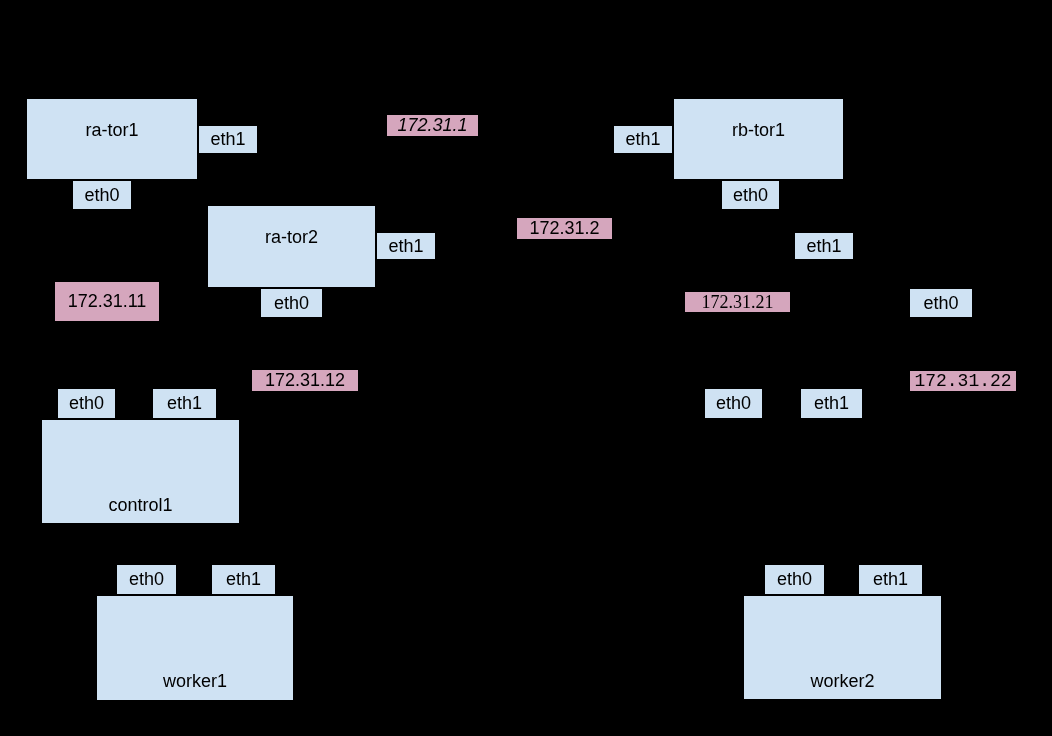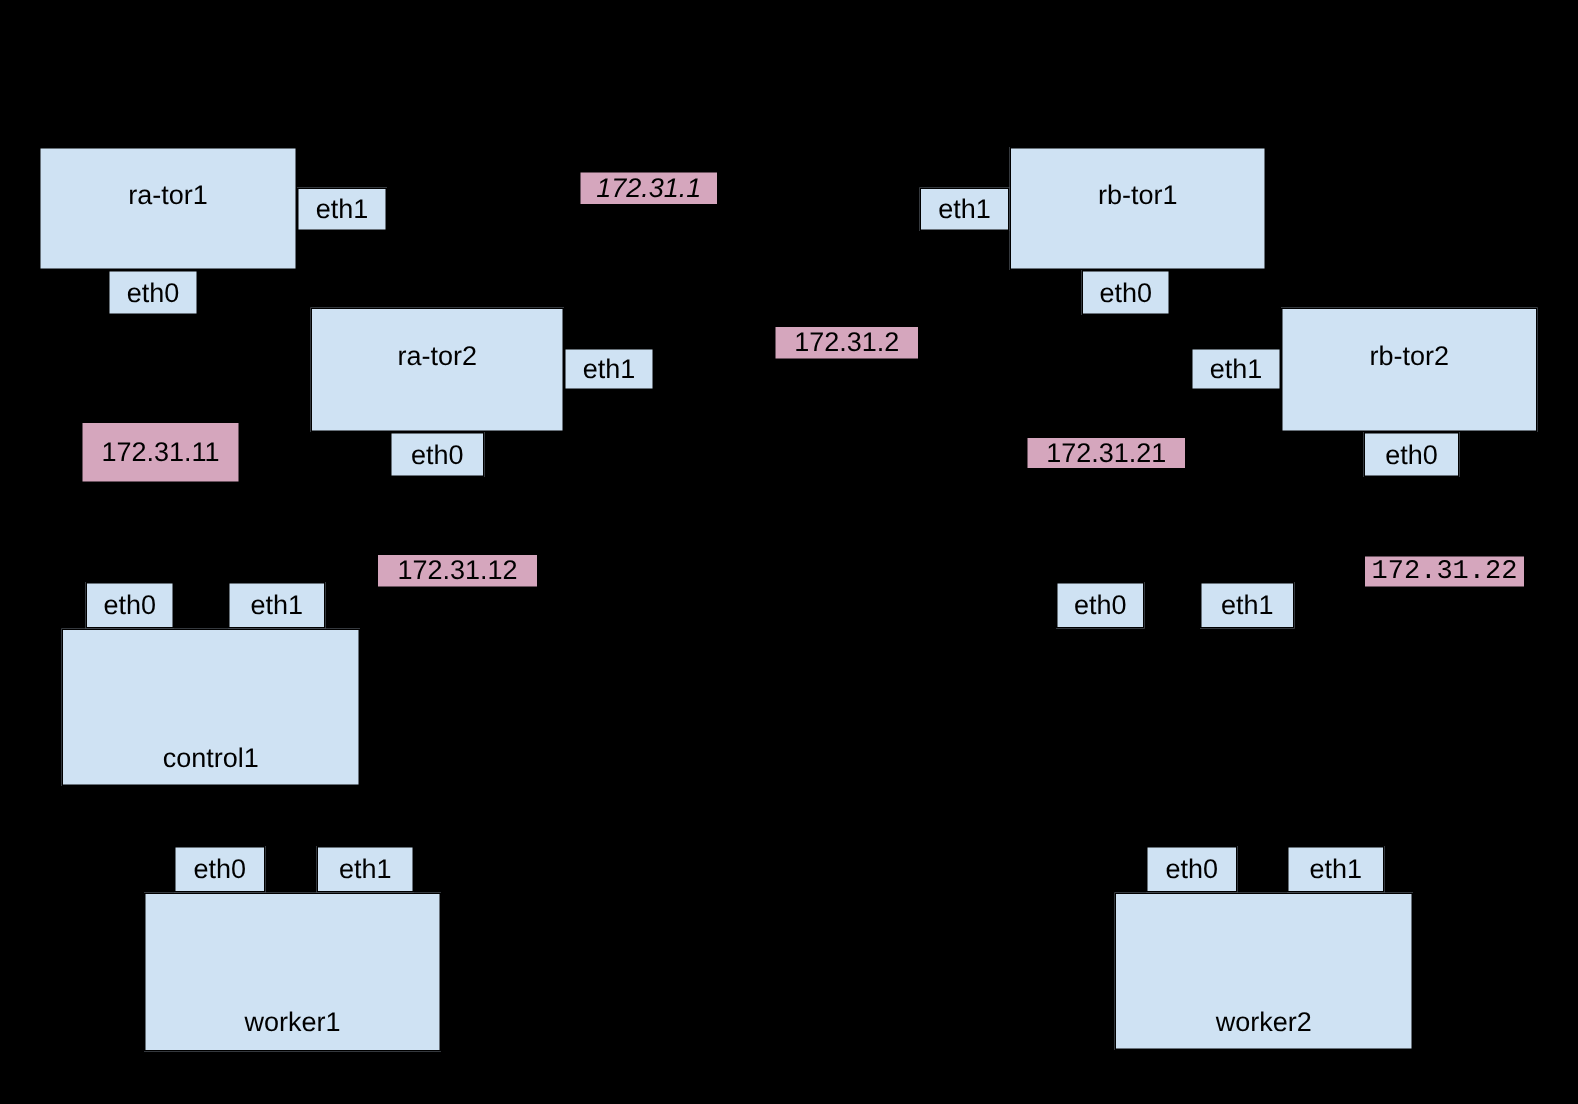--- a/index.html
+++ b/index.html
@@ -89,21 +89,21 @@
   .p-control2-eth1 { left: 800px; top: 377px; width: 63px; height: 31px; }
   .n-worker2   { left: 743px; top: 584px; width: 199px; height: 105px; }
   .p-worker2-eth0 { left: 764px; top: 553px; width: 61px; height: 31px; }
   .p-worker2-eth1 { left: 858px; top: 553px; width: 65px; height: 31px; }
 
   
   .ip-net1     { left: 387px; top: 104px; width: 91px;  height: 21px; font-style: italic; }
   .ip-net2     { left: 517px; top: 207px; width: 95px;  height: 21px; }
   .ip-subnet11 { left: 55px;  top: 271px; width: 104px; height: 39px; }
   .ip-subnet12 { left: 252px; top: 359px; width: 106px; height: 21px; }
-  .ip-subnet21 { left: 685px; top: 281px; width: 105px; height: 20px; }
+  .ip-subnet21 { left: 685px; top: 281px; width: 105px; height: 20px; font-family: Liberation Serif, serif; }
   .ip-subnet22 { left: 910px; top: 360px; width: 106px; height: 20px; font-family: Liberation Mono, monospace; }
 </style>
 </head>
 <body>
 
 <div class="canvas">
 
   <div class="node tor n-ra-tor1">
     <span class="nlabel">ra-tor1</span>
   </div>
@@ -127,23 +127,20 @@
   </div>
   <div class="port p-worker1-eth0">eth0</div>
   <div class="port p-worker1-eth1">eth1</div>
 
   <div class="node tor n-rb-tor1">
     <span class="nlabel">rb-tor1</span>
   </div>
   <div class="port p-rb-tor1-eth1">eth1</div>
   <div class="port p-rb-tor1-eth0">eth0</div>
 
-  <div class="node tor n-rb-tor2">
-    <span class="nlabel">rb-tor2</span>
-  </div>
   <div class="port p-rb-tor2-eth1">eth1</div>
   <div class="port p-rb-tor2-eth0">eth0</div>
 
   <div class="port p-control2-eth0">eth0</div>
   <div class="port p-control2-eth1">eth1</div>
 
   <div class="node host n-worker2">
     <span class="nlabel">worker2</span>
   </div>
   <div class="port p-worker2-eth0">eth0</div>

